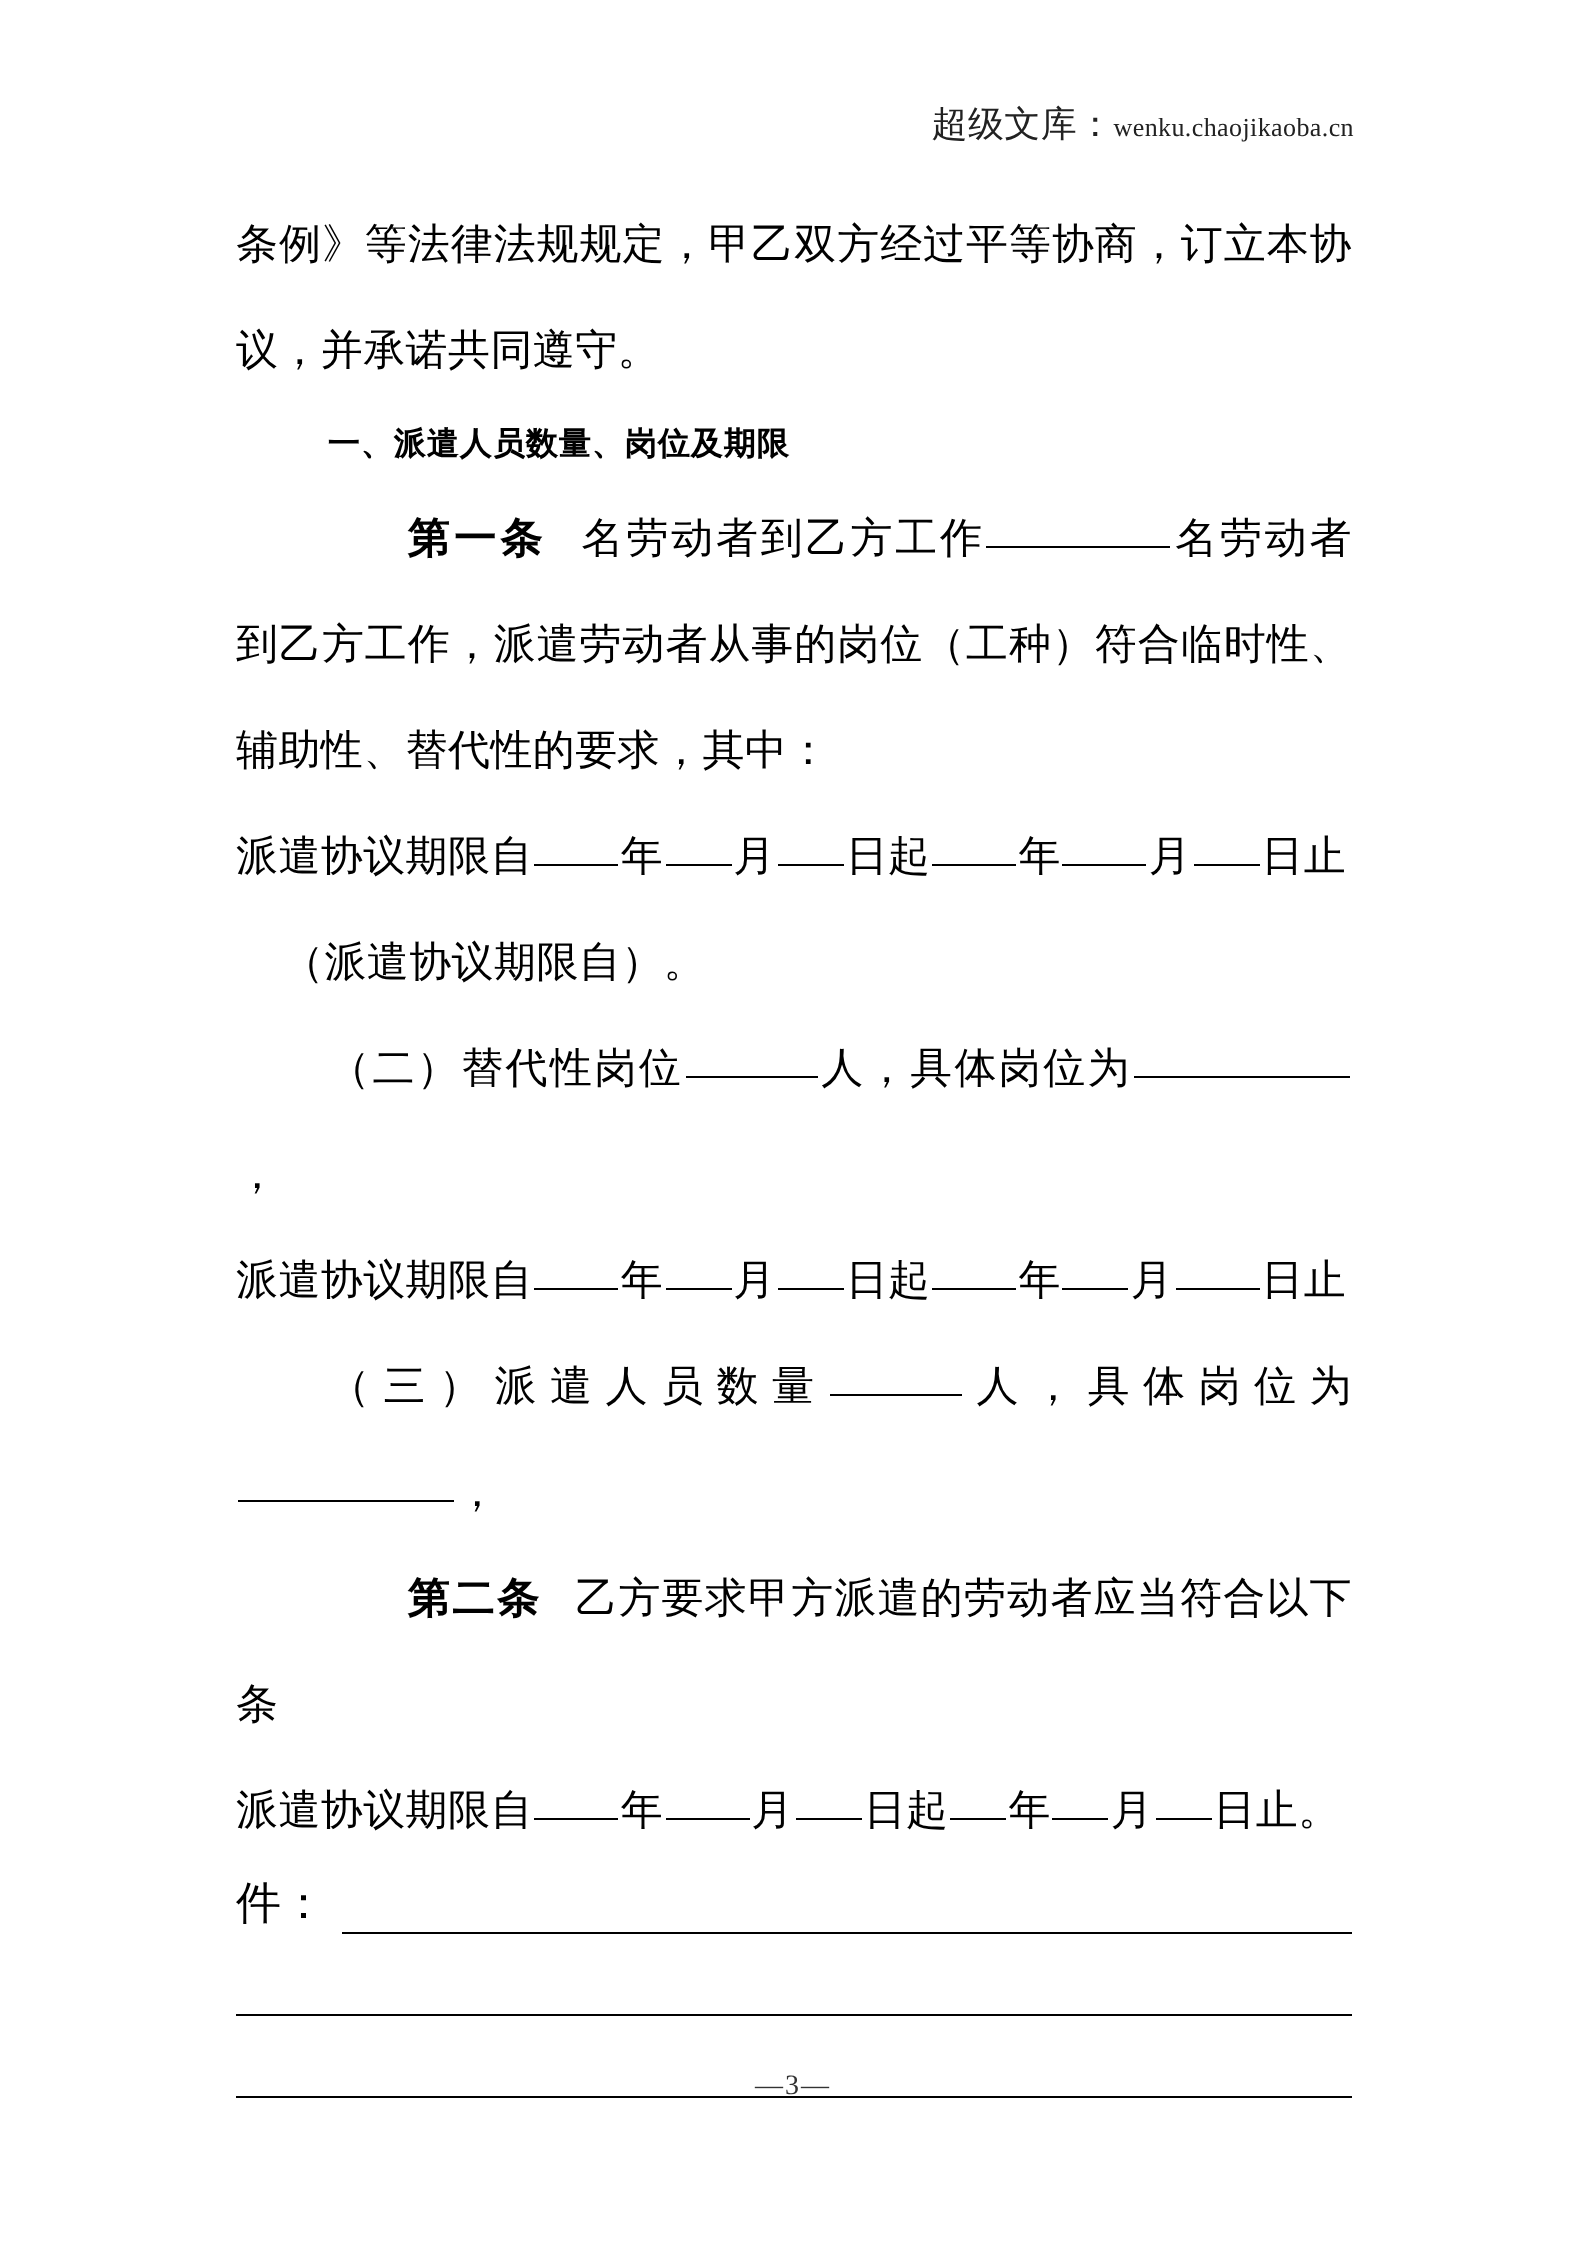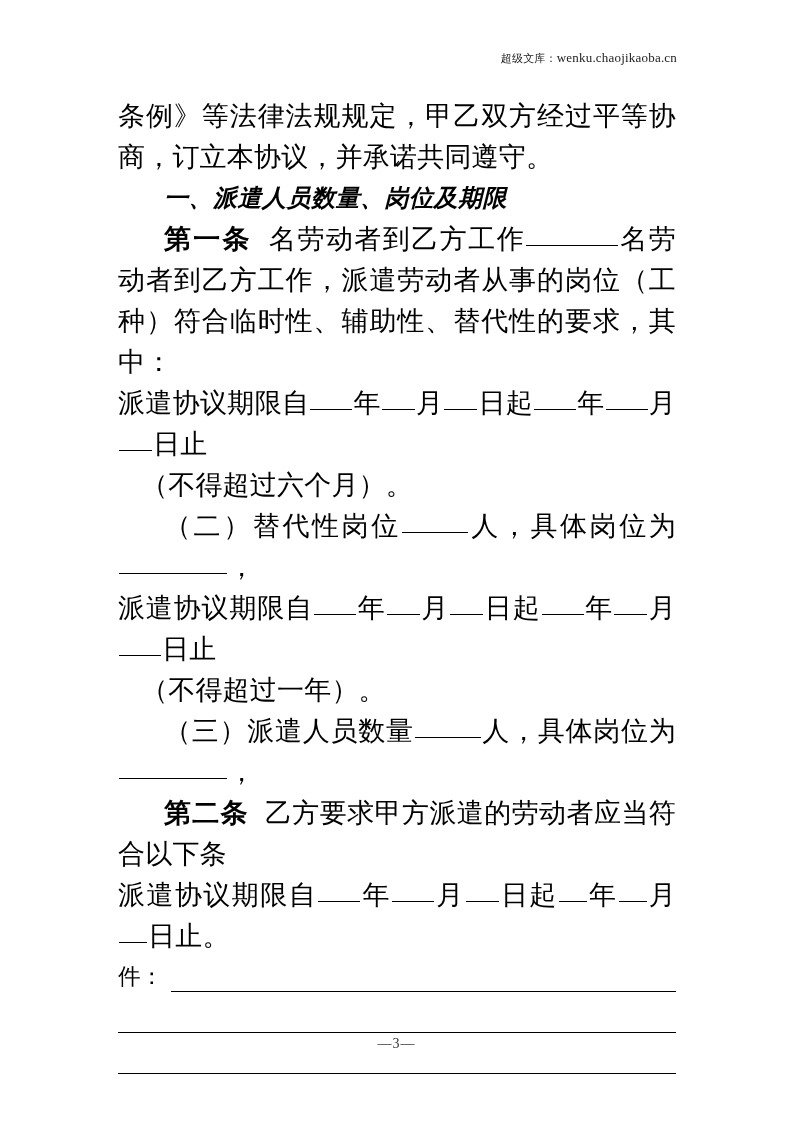--- a/index.html
+++ b/index.html
@@ -21,63 +21,63 @@
     position: absolute;
     top: 50px;
     right: 116px;
     font-size: 12.5px;
     color: #222;
     letter-spacing: 0.2px;
     white-space: nowrap;
   }
   .page-header .hdr-cn {
     font-family: "Liberation Serif", "DejaVu Serif", serif;
-    font-size: 11px;
+    font-size: 18px;
   }
   .page-header .hdr-url {
     font-family: "Liberation Serif", "DejaVu Serif", serif;
     font-size: 13px;
   }
 
   
   .doc-body {
     position: absolute;
     left: 118px;
     top: 96px;
     width: 558px;
   }
 
   .para {
-    font-size: 27px;
-    line-height: 41px;
+    font-size: 21px;
+    line-height: 53px;
     text-align: justify;
     text-justify: inter-ideograph;
     margin: 0;
     letter-spacing: 0.2px;
   }
   .para.indent2 {
     text-indent: 46px;
   }
   .para.indent1 {
     text-indent: 23px;
   }
 
   .section-heading {
-    font-size: 24px;
+    font-size: 16px;
     line-height: 41px;
     font-weight: bold;
     text-indent: 46px;
     margin: 0;
     letter-spacing: 0.5px;
-    font-style: italic;
   }
 
   .article-label {
     font-weight: bold;
     letter-spacing: 1px;
+    margin-left: 40px;
   }
   .gap-after-label {
     display: inline-block;
     width: 16px;
   }
 
   
   .blank {
     display: inline-block;
     border-bottom: 1.3px solid #000;
@@ -145,27 +145,26 @@
 
   <p class="para">条例》等法律法规规定，甲乙双方经过平等协商，订立本协议，并承诺共同遵守。</p>
 
   <p class="section-heading">一、派遣人员数量、岗位及期限</p>
 
   <p class="para indent2"><span class="article-label">第一条</span><span class="gap-after-label"></span><span>名劳动者到乙方工作</span><span class="blank b-lg"></span><span>名劳动者到乙方工作，派遣劳动者从事的岗位（工种）符合临时性、辅助性、替代性的要求，其中：</span></p>
 
 
   <p class="para"><span>派遣协议期限自</span><span class="blank b-sm"></span><span>年</span><span class="blank b-xs"></span><span>月</span><span class="blank b-xs"></span><span>日起</span><span class="blank b-sm"></span><span>年</span><span class="blank b-sm"></span><span>月</span><span class="blank b-xs"></span><span>日止</span></p>
 
-  <p class="para indent1">（不得超过六个月）。</p>
+  <p class="para indent1">（派遣协议期限自）。</p>
 
   <p class="para indent2"><span>（二）</span><span>替代性岗位</span><span class="blank b-md"></span><span>人，具体岗位为</span><span class="blank b-xl"></span><span>，</span></p>
 
   <p class="para"><span>派遣协议期限自</span><span class="blank b-sm"></span><span>年</span><span class="blank b-xs"></span><span>月</span><span class="blank b-xs"></span><span>日起</span><span class="blank b-sm"></span><span>年</span><span class="blank b-xs"></span><span>月</span><span class="blank b-sm"></span><span>日止</span></p>
 
-  <p class="para indent1">（不得超过一年）。</p>
 
   <p class="para indent2"><span>（三）</span><span>派遣人员数量</span><span class="blank b-md"></span><span>人，具体岗位为</span><span class="blank b-xl"></span><span>，</span></p>
 
   <p class="para indent2"><span class="article-label">第二条</span><span class="gap-after-label"></span><span>乙方要求甲方派遣的劳动者应当符合以下条</span></p>
 
   <p class="para"><span>派遣协议期限自</span><span class="blank b-sm"></span><span>年</span><span class="blank b-sm"></span><span>月</span><span class="blank b-xs"></span><span>日起</span><span class="blank b-xxs"></span><span>年</span><span class="blank b-xxs"></span><span>月</span><span class="blank b-xxs"></span><span>日止。</span></p>
     <div class="rule-row-inline">
       <span class="lead">件：</span>
       <div class="rule-line"></div>
     </div>

